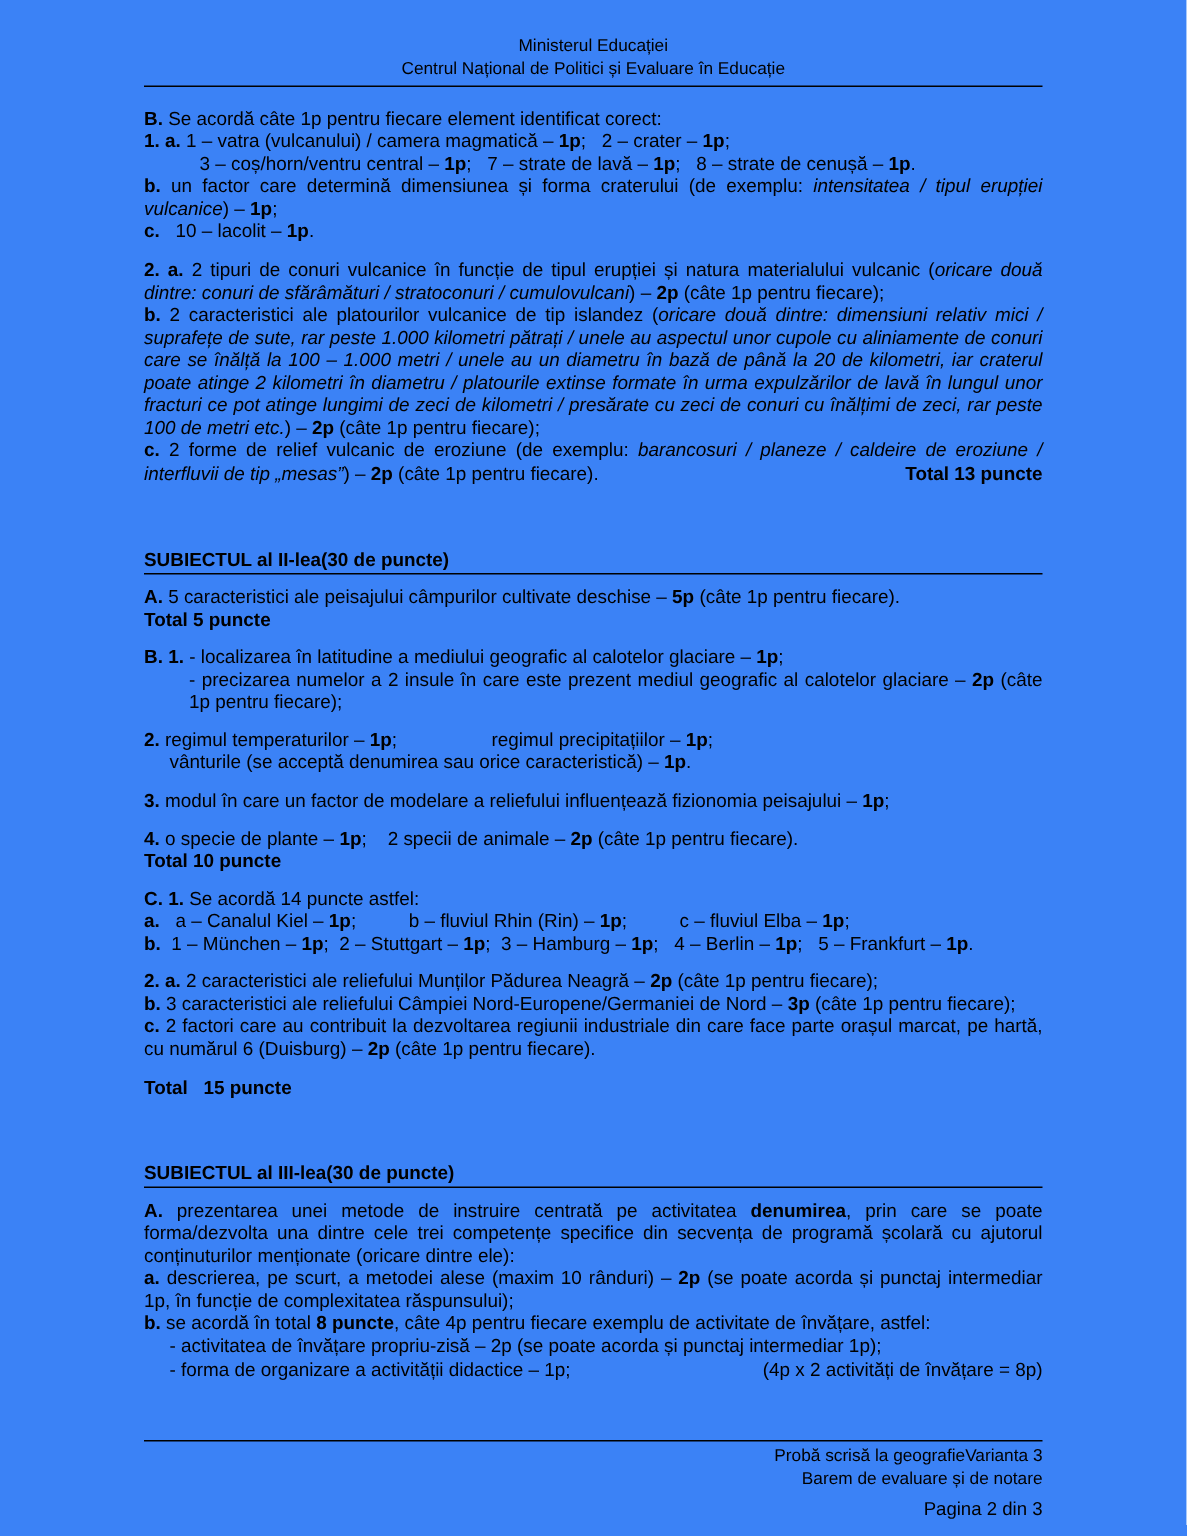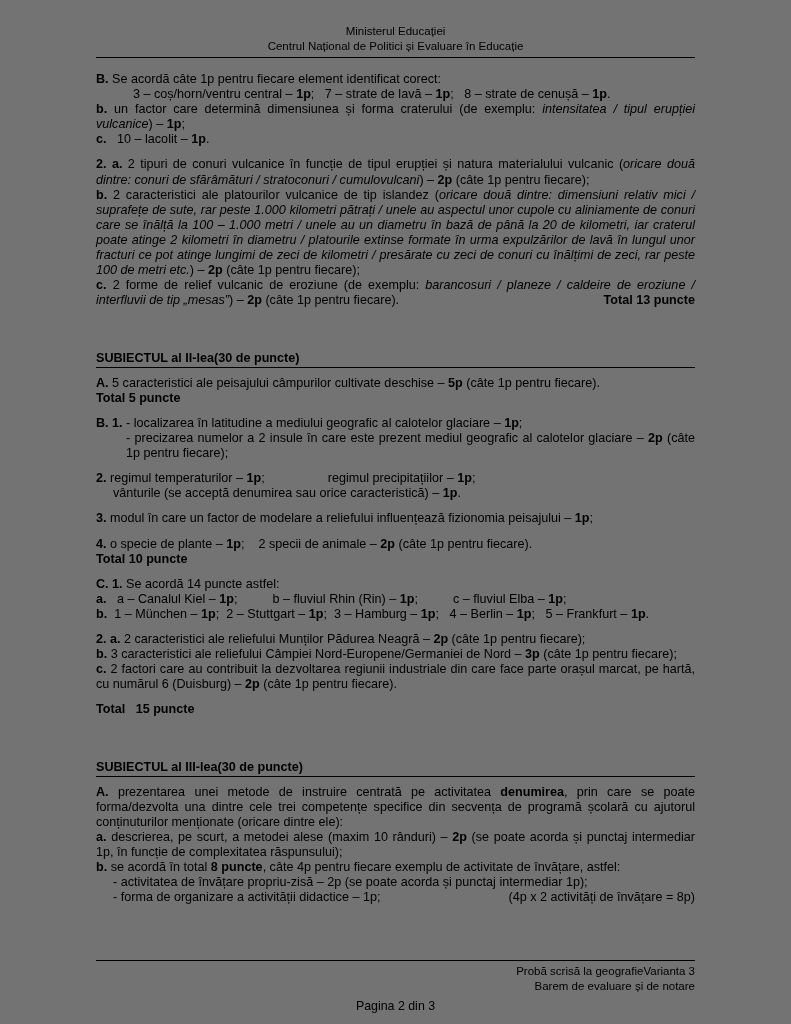--- a/index.html
+++ b/index.html
@@ -1,52 +1,53 @@
 <!DOCTYPE html>
 <html lang="ro"><head>
 <meta charset="utf-8">
 <title>Barem de evaluare — Pagina 2</title>
 <style>
   *{margin:0;padding:0;box-sizing:border-box}
   html,body{background:#ffffff}
   body{font-family:"Liberation Sans","DejaVu Sans",sans-serif;color:#000}
-  .page{width:791px;height:1024px;margin:0 auto;background:#737373;
+  .page{width:791px;height:1024px;margin:0 auto;background:#3b82f6;
         padding:24px 96px 10px 96px;display:flex;flex-direction:column;overflow:hidden}
   .header{font-size:11.5px;text-align:center;line-height:1.3;
           border-bottom:1px solid #000;padding-bottom:3px}
   .content{padding-top:14px;font-size:12.6px;line-height:1.2}
   .blk{text-align:justify}
   .b{font-weight:bold}
   .i{font-style:italic}
   .fr{float:right}
   .right{text-align:left}
   .heading{display:flex;justify-content:flex-start;font-weight:bold;
            border-bottom:1px solid #000;padding-bottom:1px;margin-bottom:8px}
   .mt{margin-top:10px}
   .mt3{margin-top:42px}
   .ind17{padding-left:17px}
   .ind30{padding-left:30px}
   .ind36{padding-left:37px}
   .footer{margin-top:auto;font-size:11.5px;line-height:1.3;
           border-top:1px solid #000;padding-top:3px}
   .frow{display:flex;justify-content:flex-end}
-  .fpage{text-align:center;font-size:12.4px;margin-top:4px}
+  .fpage{text-align:right;font-size:12.4px;margin-top:4px}
 </style>
 </head>
 <body>
 
 <div class="page">
 
   <div class="header">
     <div>Ministerul Educației</div>
     <div>Centrul Național de Politici și Evaluare în Educație</div>
   </div>
 
   <div class="content">
       <div class="blk"><span class="b">B.</span><span> Se acordă câte 1p pentru fiecare element identificat corect:</span></div>
+      <div class="blk"><span class="b">1. a.</span><span> 1 – vatra (vulcanului) / camera magmatică – </span><span class="b">1p</span><span>;&nbsp;&nbsp; 2 – crater – </span><span class="b">1p</span><span>;</span></div>
       <div class="blk ind36"><span>3 – coș/horn/ventru central – </span><span class="b">1p</span><span>;&nbsp;&nbsp; 7 – strate de lavă – </span><span class="b">1p</span><span>;&nbsp;&nbsp; 8 – strate de cenușă – </span><span class="b">1p</span><span>.</span></div>
       <div class="blk"><span class="b">b.</span><span> un factor care determină dimensiunea și forma craterului (de exemplu: </span><span class="i">intensitatea / tipul erupției vulcanice</span><span>) – </span><span class="b">1p</span><span>;</span></div>
       <div class="blk"><span class="b">c.</span><span>&nbsp;&nbsp; 10 – lacolit – </span><span class="b">1p</span><span>.</span></div>
       <div class="blk mt"><span class="b">2. a.</span><span> 2 tipuri de conuri vulcanice în funcție de tipul erupției și natura materialului vulcanic (</span><span class="i">oricare două dintre: conuri de sfărâmături / stratoconuri / cumulovulcani</span><span>) – </span><span class="b">2p</span><span> (câte 1p pentru fiecare);</span></div>
       <div class="blk"><span class="b">b.</span><span> 2 caracteristici ale platourilor vulcanice de tip islandez (</span><span class="i">oricare două dintre: dimensiuni relativ mici / suprafețe de sute, rar peste 1.000 kilometri pătrați / unele au aspectul unor cupole cu aliniamente de conuri care se înălță la 100 – 1.000 metri / unele au un diametru în bază de până la 20 de kilometri, iar craterul poate atinge 2 kilometri în diametru / platourile extinse formate în urma expulzărilor de lavă în lungul unor fracturi ce pot atinge lungimi de zeci de kilometri / presărate cu zeci de conuri cu înălțimi de zeci, rar peste 100 de metri etc.</span><span>) – </span><span class="b">2p</span><span> (câte 1p pentru fiecare);</span></div>
       <div class="blk"><span class="b">c.</span><span> 2 forme de relief vulcanic de eroziune (de exemplu: </span><span class="i">barancosuri / planeze / caldeire de eroziune / interfluvii de tip „mesas”</span><span>) – </span><span class="b">2p</span><span> (câte 1p pentru fiecare). </span><span class="b fr">Total 13 puncte</span></div>
       <div class="blk heading mt3">
         <span class="b">SUBIECTUL al II-lea</span>
         <span class="b">(30 de puncte)</span>
       </div>

